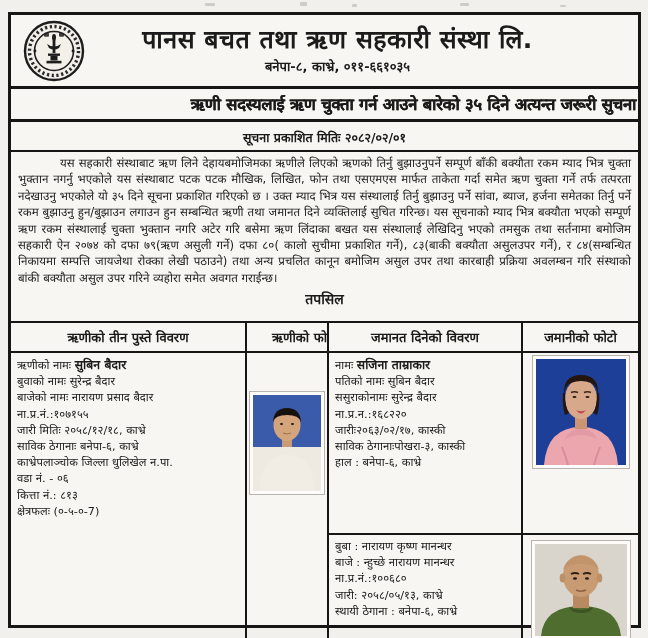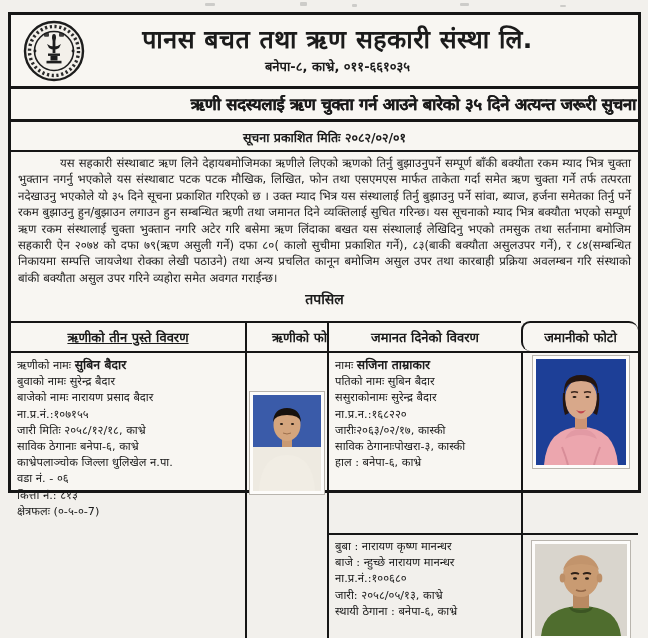--- a/index.html
+++ b/index.html
@@ -7,21 +7,21 @@
     width:648px;height:638px;
     background:#f2f0ec;
     font-family:"DejaVu Sans",sans-serif;
     color:#1b1b1b;
     position:relative;
     overflow:hidden;
   }
   .top-strip{position:absolute;left:0;top:0;width:648px;height:12px;}
   .speck{position:absolute;background:#8a8a8a;opacity:.35;border-radius:1px;}
   .notice-box{
-    position:absolute;left:8px;top:12px;width:633px;height:481px;
+    position:absolute;left:8px;top:12px;width:633px;height:616px;
     border:3px solid #161616;
     background:#f8f6f2;
     box-sizing:border-box;
     display:flex;flex-direction:column;
   }
   
   .hdr{height:71px;display:flex;align-items:center;position:relative;flex:none;}
   .logo-wrap{width:86px;display:flex;justify-content:center;align-items:center;flex:none;}
   .hdr-text{flex:1;text-align:center;padding-right:60px;}
   .org-name{font-size:25px;font-weight:bold;letter-spacing:.5px;line-height:1.15;}
@@ -105,24 +105,24 @@
   <div class="date-row">सूचना प्रकाशित मितिः २०८२/०२/०१</div>
 
   <div class="body-para">
     <p>यस सहकारी संस्थाबाट ऋण लिने देहायबमोजिमका ऋणीले लिएको ऋणको तिर्नु बुझाउनुपर्ने सम्पूर्ण बाँकी बक्यौता रकम म्याद भित्र चुक्ता भुक्तान नगर्नु भएकोले यस संस्थाबाट पटक पटक मौखिक, लिखित, फोन तथा एसएमएस मार्फत ताकेता गर्दा समेत ऋण चुक्ता गर्ने तर्फ तत्परता नदेखाउनु भएकोले यो ३५ दिने सूचना प्रकाशित गरिएको छ । उक्त म्याद भित्र यस संस्थालाई तिर्नु बुझाउनु पर्ने सांवा, ब्याज, हर्जना समेतका तिर्नु पर्ने रकम बुझाउनु हुन/बुझाउन लगाउन हुन सम्बन्धित ऋणी तथा जमानत दिने व्यक्तिलाई सुचित गरिन्छ। यस सूचनाको म्याद भित्र बक्यौता भएको सम्पूर्ण ऋण रकम संस्थालाई चुक्ता भुक्तान नगरि अटेर गरि बसेमा ऋण लिंदाका बखत यस संस्थालाई लेखिदिनु भएको तमसुक तथा सर्तनामा बमोजिम सहकारी ऐन २०७४ को दफा ७९(ऋण असुली गर्ने) दफा ८०( कालो सुचीमा प्रकाशित गर्ने), ८३(बाकी बक्यौता असुलउपर गर्ने), र ८४(सम्बन्धित निकायमा सम्पत्ति जायजेथा रोक्का लेखी पठाउने) तथा अन्य प्रचलित कानून बमोजिम असुल उपर तथा कारबाही प्रक्रिया अवलम्बन गरि संस्थाको बांकी बक्यौता असुल उपर गरिने व्यहोरा समेत अवगत गराईन्छ।</p>
   </div>
 
   <div class="tapasil">तपसिल</div>
 
   <div class="grid">
 
-    <div class="cell th" style="grid-column:1;grid-row:1;text-decoration:underline;">ऋणीको  तीन पुस्ते विवरण</div>
+    <div class="cell th" style="grid-column:1;grid-row:1;">ऋणीको  तीन पुस्ते विवरण</div>
     <div class="cell th bl" style="grid-column:2;grid-row:1;padding-left:35px;">ऋणीको फोटो</div>
     <div class="cell th bl" style="grid-column:3;grid-row:1;">जमानत दिनेको विवरण</div>
-    <div class="cell th bl" style="grid-column:4;grid-row:1;border-radius:9px;">जमानीको फोटो</div>
+    <div class="cell th bl" style="grid-column:4;grid-row:1;">जमानीको फोटो</div>
 
     <div class="cell details" style="grid-column:1;grid-row:2 / span 2;">
       <div class="ln">
         <span>ऋणीको नामः</span>
         <span class="bold-name">सुबिन बैदार</span>
       </div>
       <div class="ln">बुवाको नामः सुरेन्द्र बैदार</div>
       <div class="ln">बाजेको नामः नारायण प्रसाद बैदार</div>
       <div class="ln">ना.प्र.नं.:१०७१५५</div>
       <div class="ln">जारी मितिः २०५८/१२/१८, काभ्रे</div>

